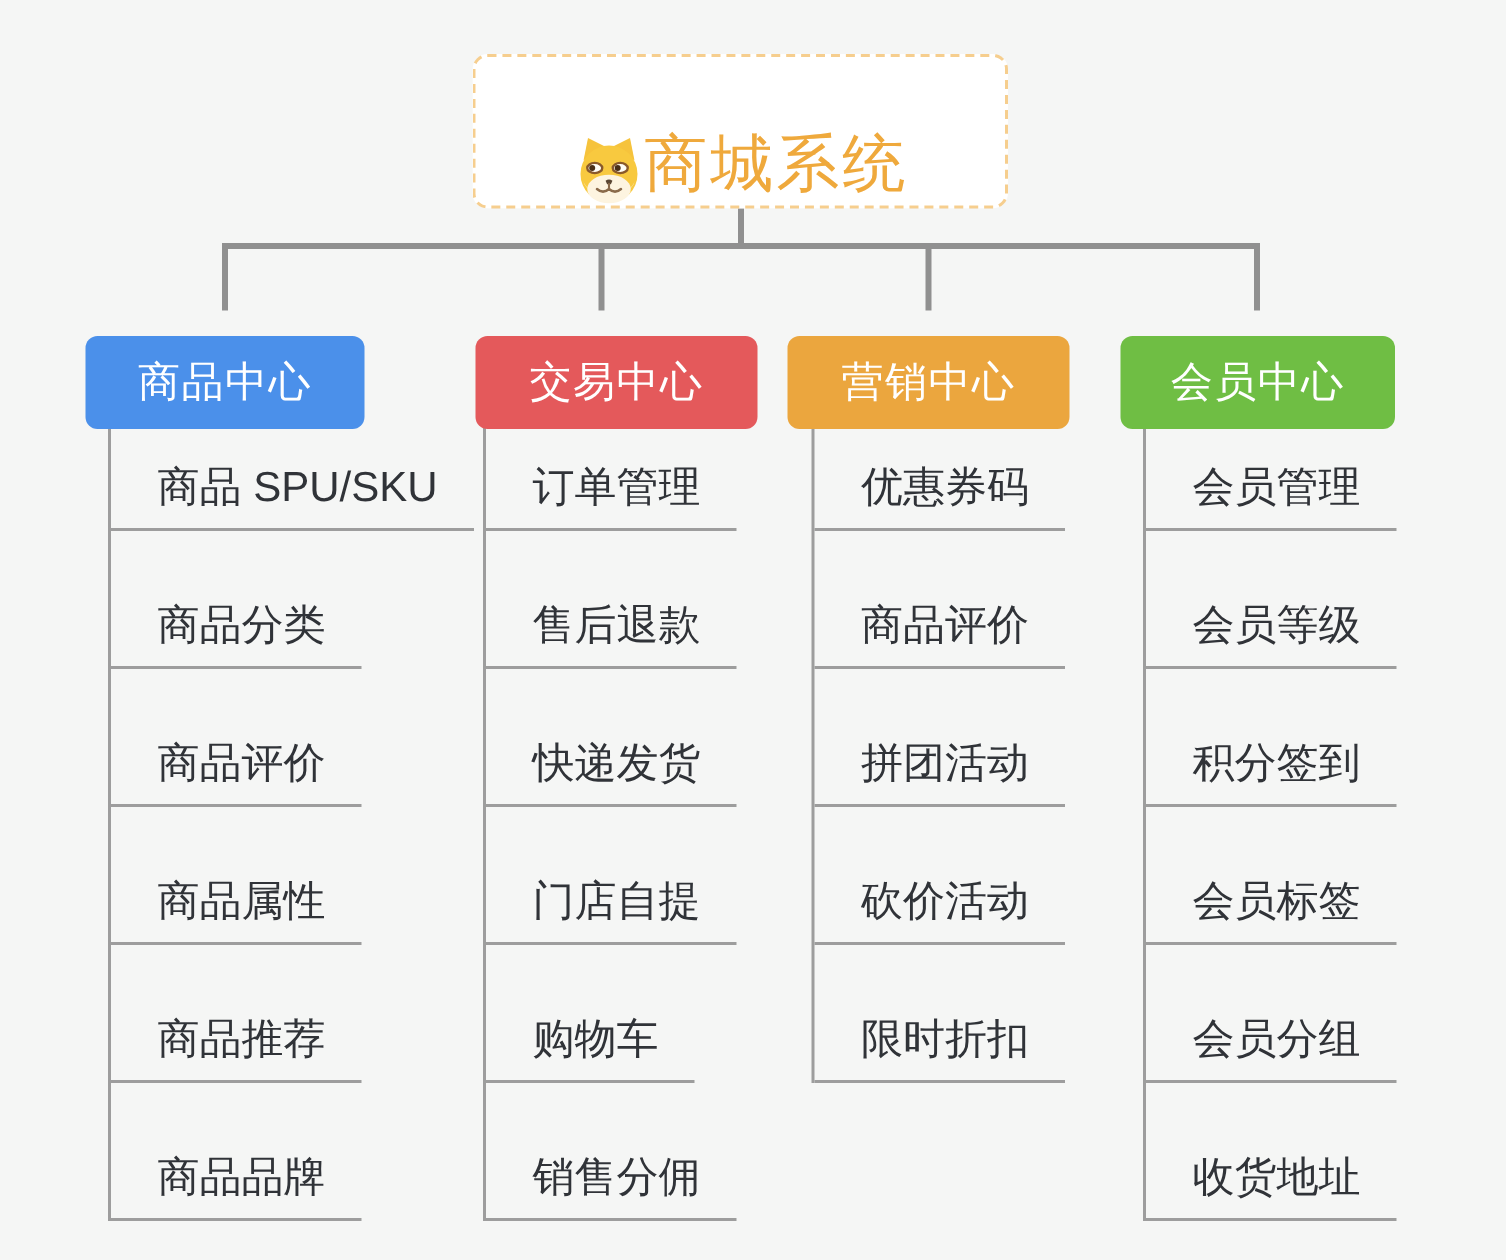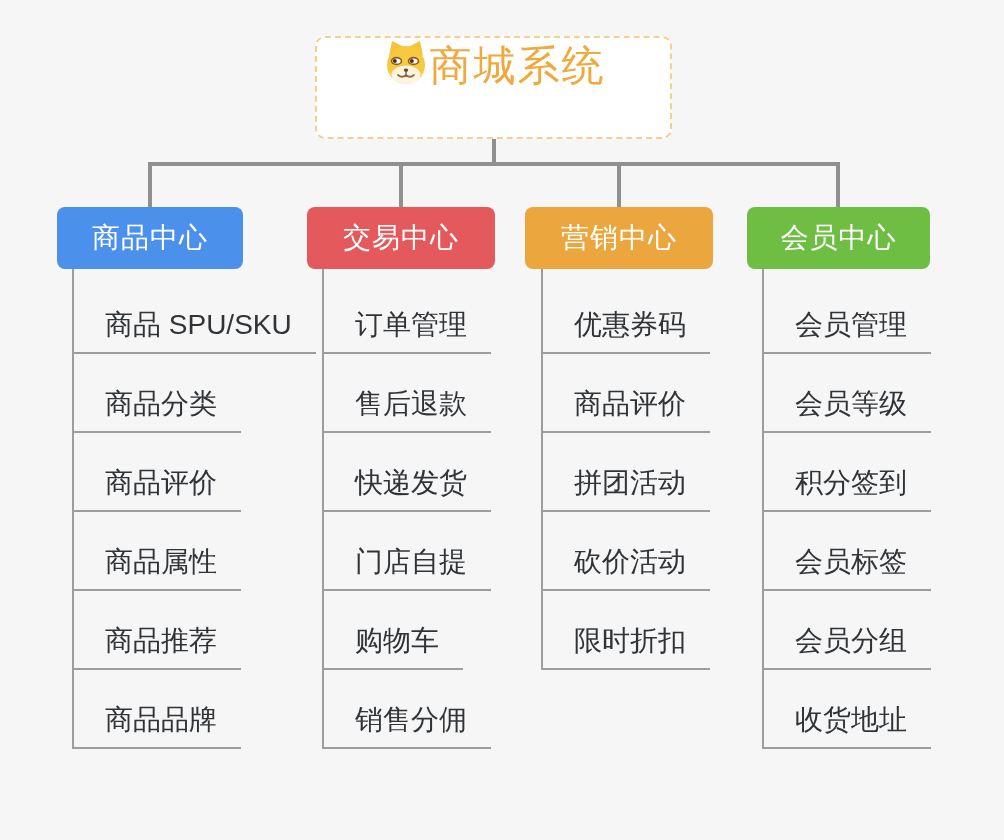--- a/index.html
+++ b/index.html
@@ -9,48 +9,48 @@
     background:#f5f6f5; overflow:hidden;
     font-family:"Liberation Sans","DejaVu Sans",sans-serif;
   }
   
   .connectors { position:absolute; left:0; top:0; width:1004px; height:840px; }
 
   
   .root-node {
     position:absolute; left:315px; top:36px; width:357px; height:103px;
     background:#ffffff; border:2px dashed #f6ce8e; border-radius:10px;
-    display:flex; align-items:flex-start; justify-content:center; 
+    display:flex; align-items:flex-end; justify-content:center; 
     z-index:2;
   }
   .root-label { font-size:42px; letter-spacing:2px; color:#efa93c; white-space:nowrap; }
   .root-icon { width:48px; height:48px; flex:0 0 auto; }
 
   
   .branch-header {
-    position:absolute; top:207px; height:62px; border-radius:8px;
+    position:absolute; top:224px; height:62px; border-radius:8px;
     display:flex; align-items:center; justify-content:center;
     color:#ffffff; font-size:28px; letter-spacing:1px; z-index:2;
   }
   .b0 { left:57px;  width:186px; }
   .b1 { left:307px; width:188px; }
   .b2 { left:525px; width:188px; }
   .b3 { left:747px; width:183px; }
 
   
   .children {
     position:absolute; top:269px;
     border-left:2px solid #9d9d9d;
     display:flex; flex-direction:column; z-index:1;
   }
   .c0 { left:72px; }
   .c1 { left:322px; }
   .c2 { left:541px; }
   .c3 { left:762px;text-align:center; }
-  .child-row { height:79px; display:flex; align-items:flex-end; }
+  .child-row { height:92px; display:flex; align-items:flex-end; }
   .child-row:first-child { height:85px; }
   .child-label {
     font-size:28px; color:#303338; white-space:nowrap;
     padding:0 24px 8px 31px;
     border-bottom:2px solid #9d9d9d;
     cursor:default;
   }
 </style>
 </head>
 <body>
@@ -82,21 +82,21 @@
       <path d="M21.7 31.5 q2.3 -1.8 4.6 0 l-1 2.2 q-1.3 1 -2.6 0 Z" fill="#5a4632"></path>
       <path d="M16 37 Q20 40.5 24 37 Q28 40.5 32 37" stroke="#8a6a4a" stroke-width="1.7" fill="none" stroke-linecap="round"></path>
       <path d="M24 33.5 V36.5" stroke="#8a6a4a" stroke-width="1.4" stroke-linecap="round"></path>
     </svg>
     <span class="root-label">商城系统</span>
   </div>
 
   <div class="branch-header b0" style="background: rgb(75, 144, 234);">
     <span>商品中心</span>
   </div>
-  <div class="branch-header b1" style="background: rgb(228, 89, 91);">
+  <div class="branch-header b1" style="background: rgb(228, 89, 91); margin-left: 10px;">
     <span>交易中心</span>
   </div>
   <div class="branch-header b2" style="background: rgb(235, 166, 62);">
     <span>营销中心</span>
   </div>
   <div class="branch-header b3" style="background: rgb(111, 190, 68);">
     <span>会员中心</span>
   </div>
 
   <div class="children c0">

